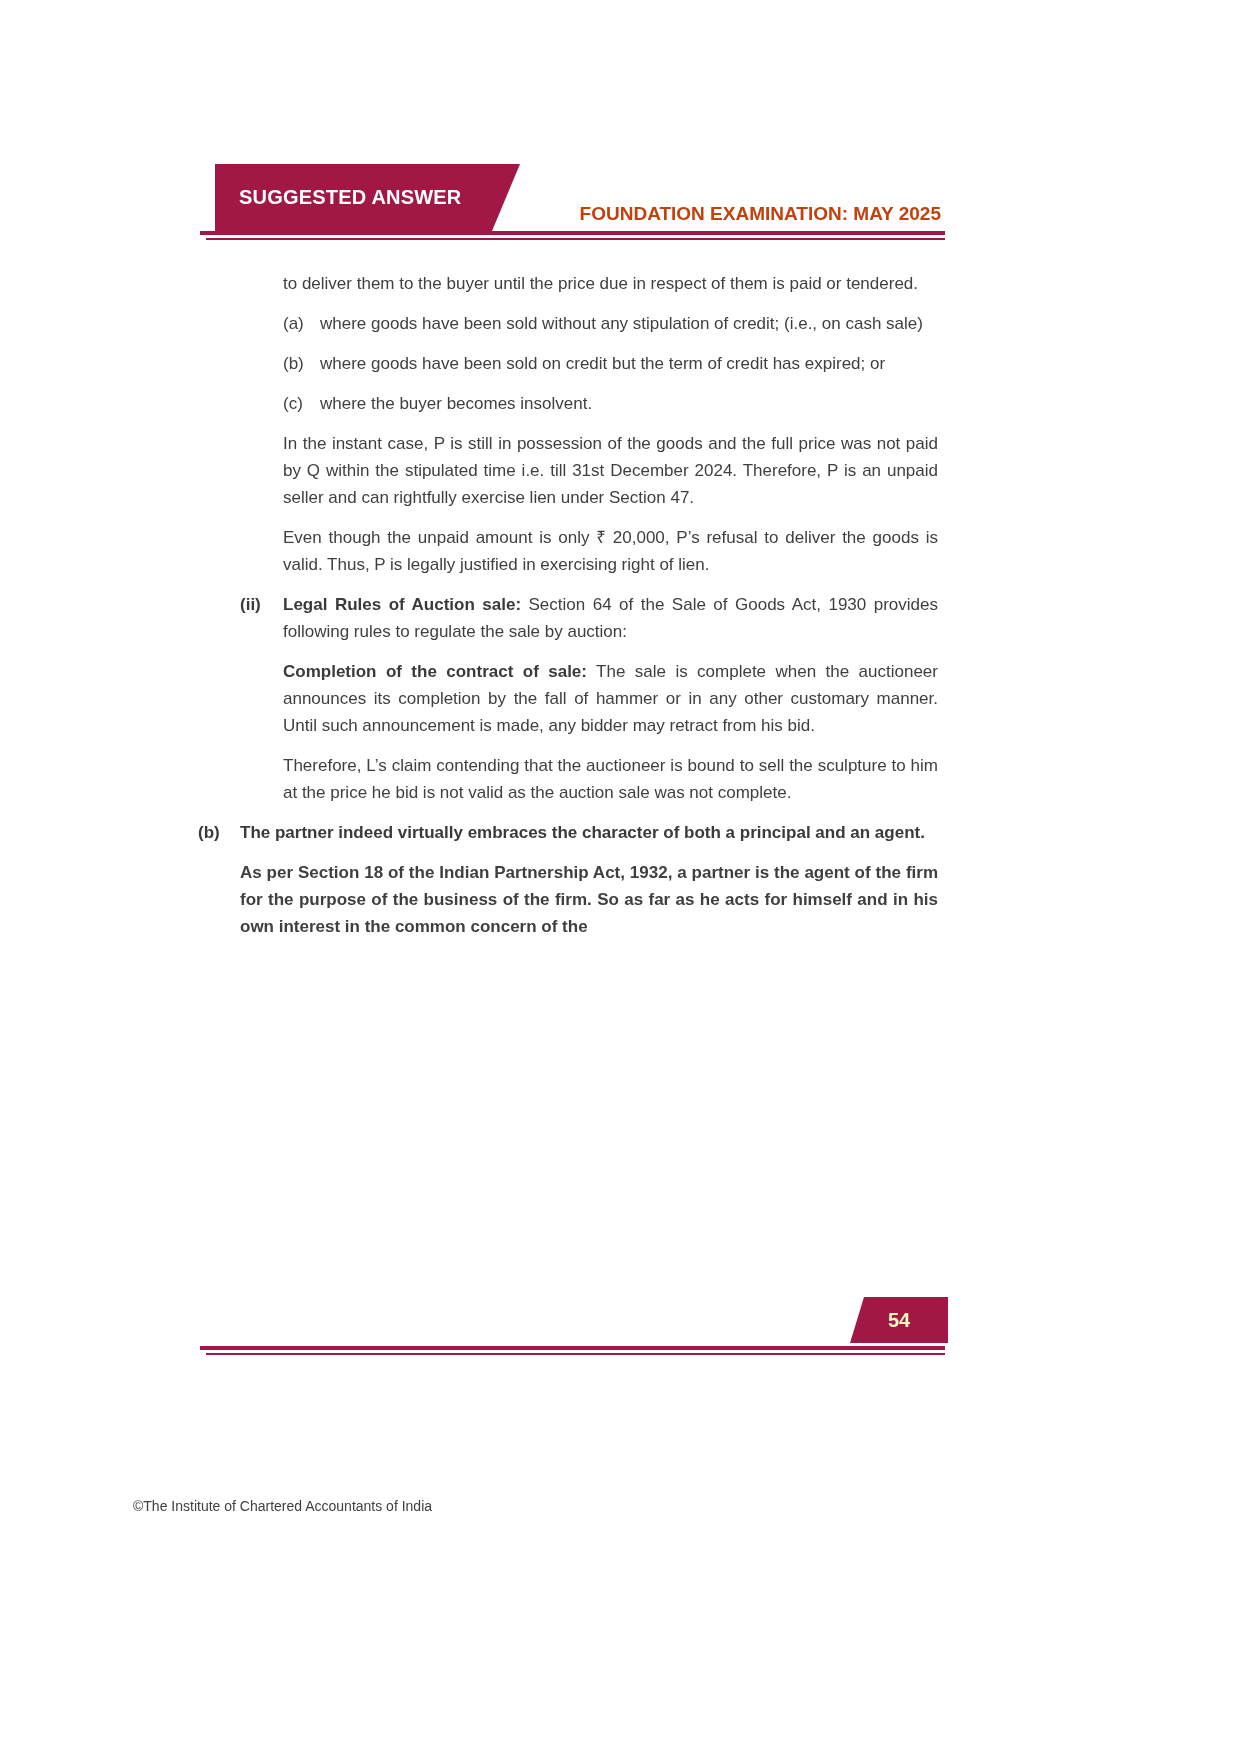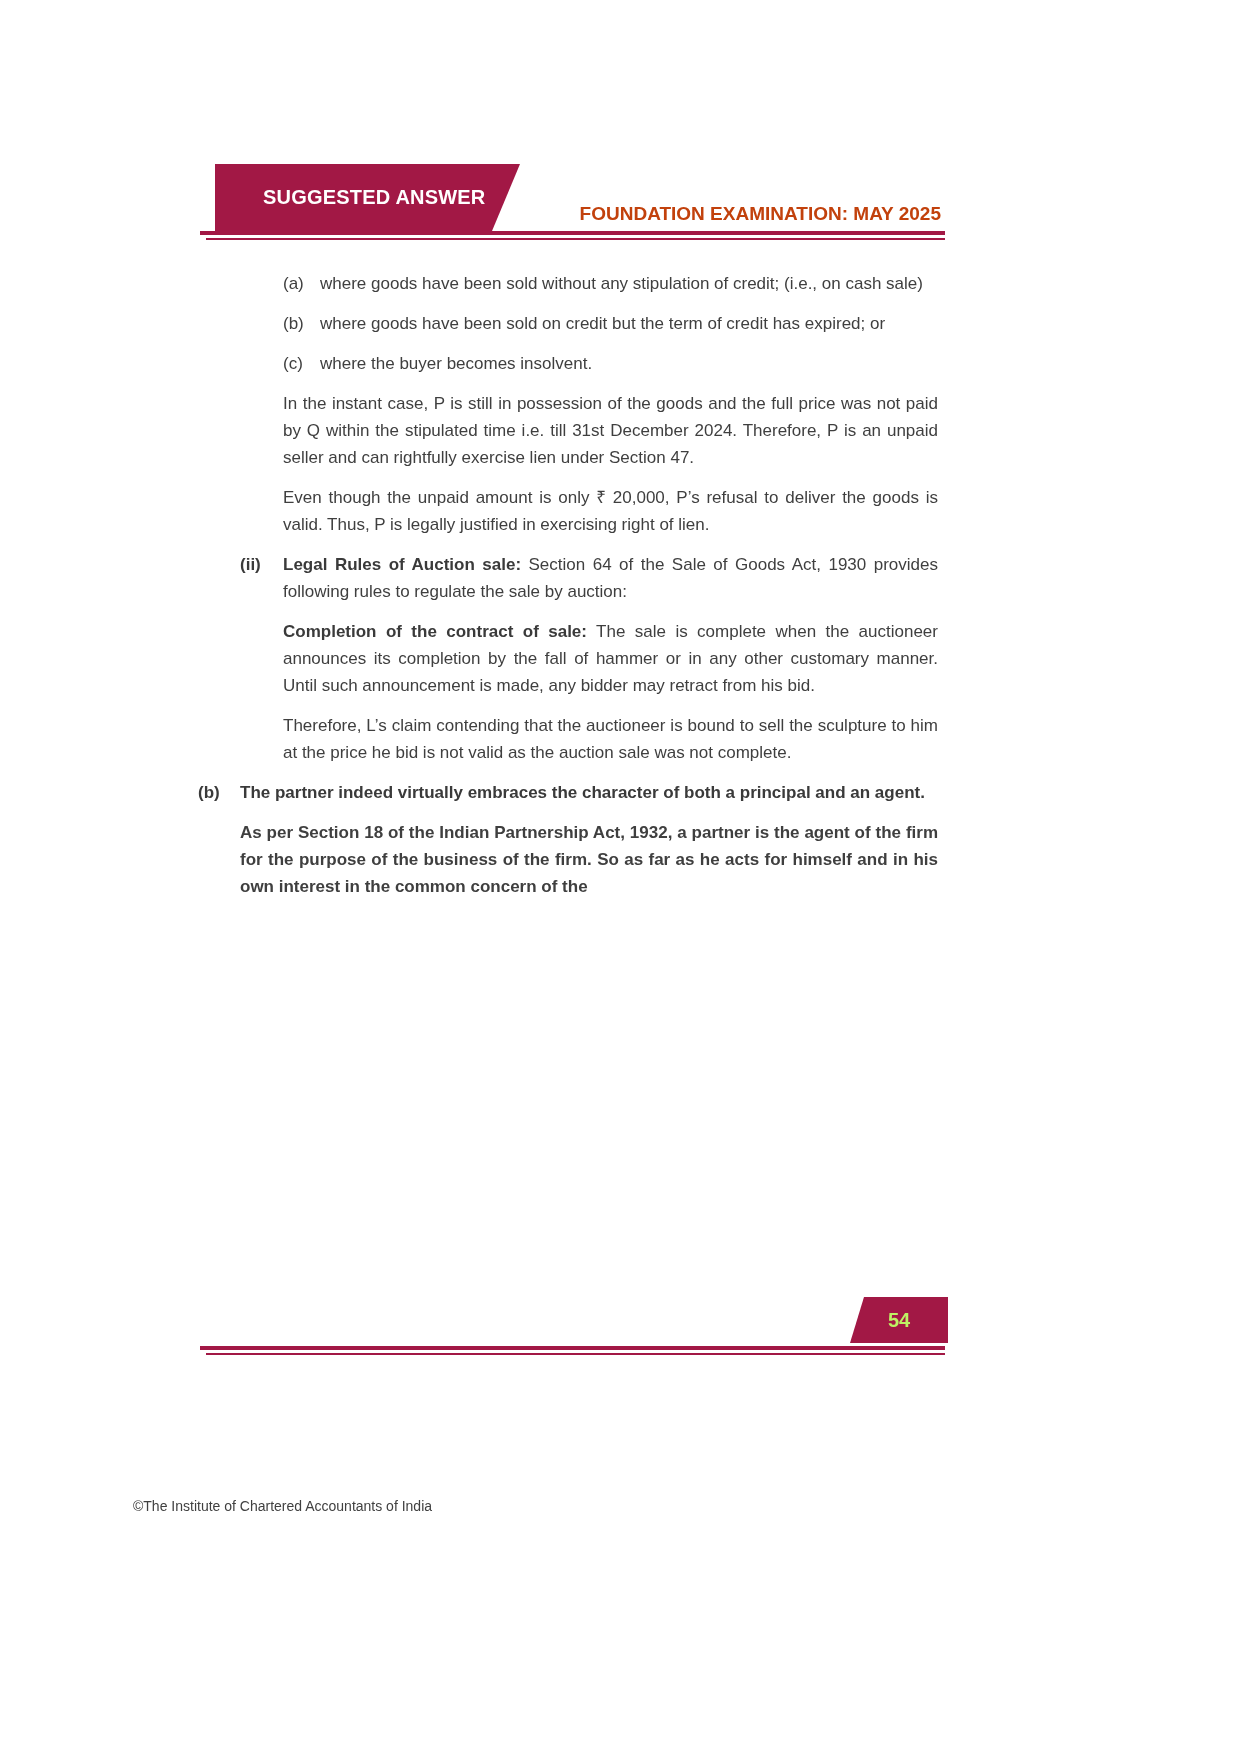--- a/index.html
+++ b/index.html
@@ -21,21 +21,21 @@
   .banner {
     position: absolute;
     left: 215px;
     top: 164px;
     width: 305px;
     height: 67px;
     background: #a21845;
     clip-path: polygon(0 0, 100% 0, calc(100% - 28px) 100%, 0 100%);
     display: flex;
     align-items: center;
-    padding-left: 48px;
+    padding-left: 24px;
     box-sizing: border-box;
   }
   .banner-label {
     color: #ffffff;
     font-weight: bold;
     font-size: 20px;
     letter-spacing: 0.2px;
   }
   .exam-title {
     position: absolute;
@@ -93,21 +93,21 @@
     position: absolute;
     top: 1297px;
     left: 850px;
     width: 98px;
     height: 46px;
     background: #a21845;
     clip-path: polygon(14px 0, 100% 0, 100% 100%, 0 100%);
     display: flex;
     align-items: center;
     justify-content: center;
-    color: #bef264;
+    color: #fef9c3;
     font-weight: bold;
     font-size: 20px;
   }
   .copyright {
     position: absolute;
     left: 133px;
     top: 1498px;
     font-size: 14px;
     color: #404040;
   }
@@ -121,20 +121,21 @@
     <span class="banner-label">SUGGESTED ANSWER</span>
   </div>
   <div class="exam-title">FOUNDATION EXAMINATION: MAY 2025</div>
   <div class="rule rule-top">
     <div class="rule-main"></div>
     <div class="rule-thin"></div>
   </div>
 
   <div class="content">
 
+    <p class="para ind1">to deliver them to the buyer until the price due in respect of them is paid or tendered.</p>
 
 
     <div class="li-row">
       <span class="marker">(a)</span>
       <span class="li-text">where goods have been sold without any stipulation of credit; (i.e., on cash sale)</span>
     </div>
     <div class="li-row">
       <span class="marker">(b)</span>
       <span class="li-text">where goods have been sold on credit but the term of credit has expired; or</span>
     </div>

